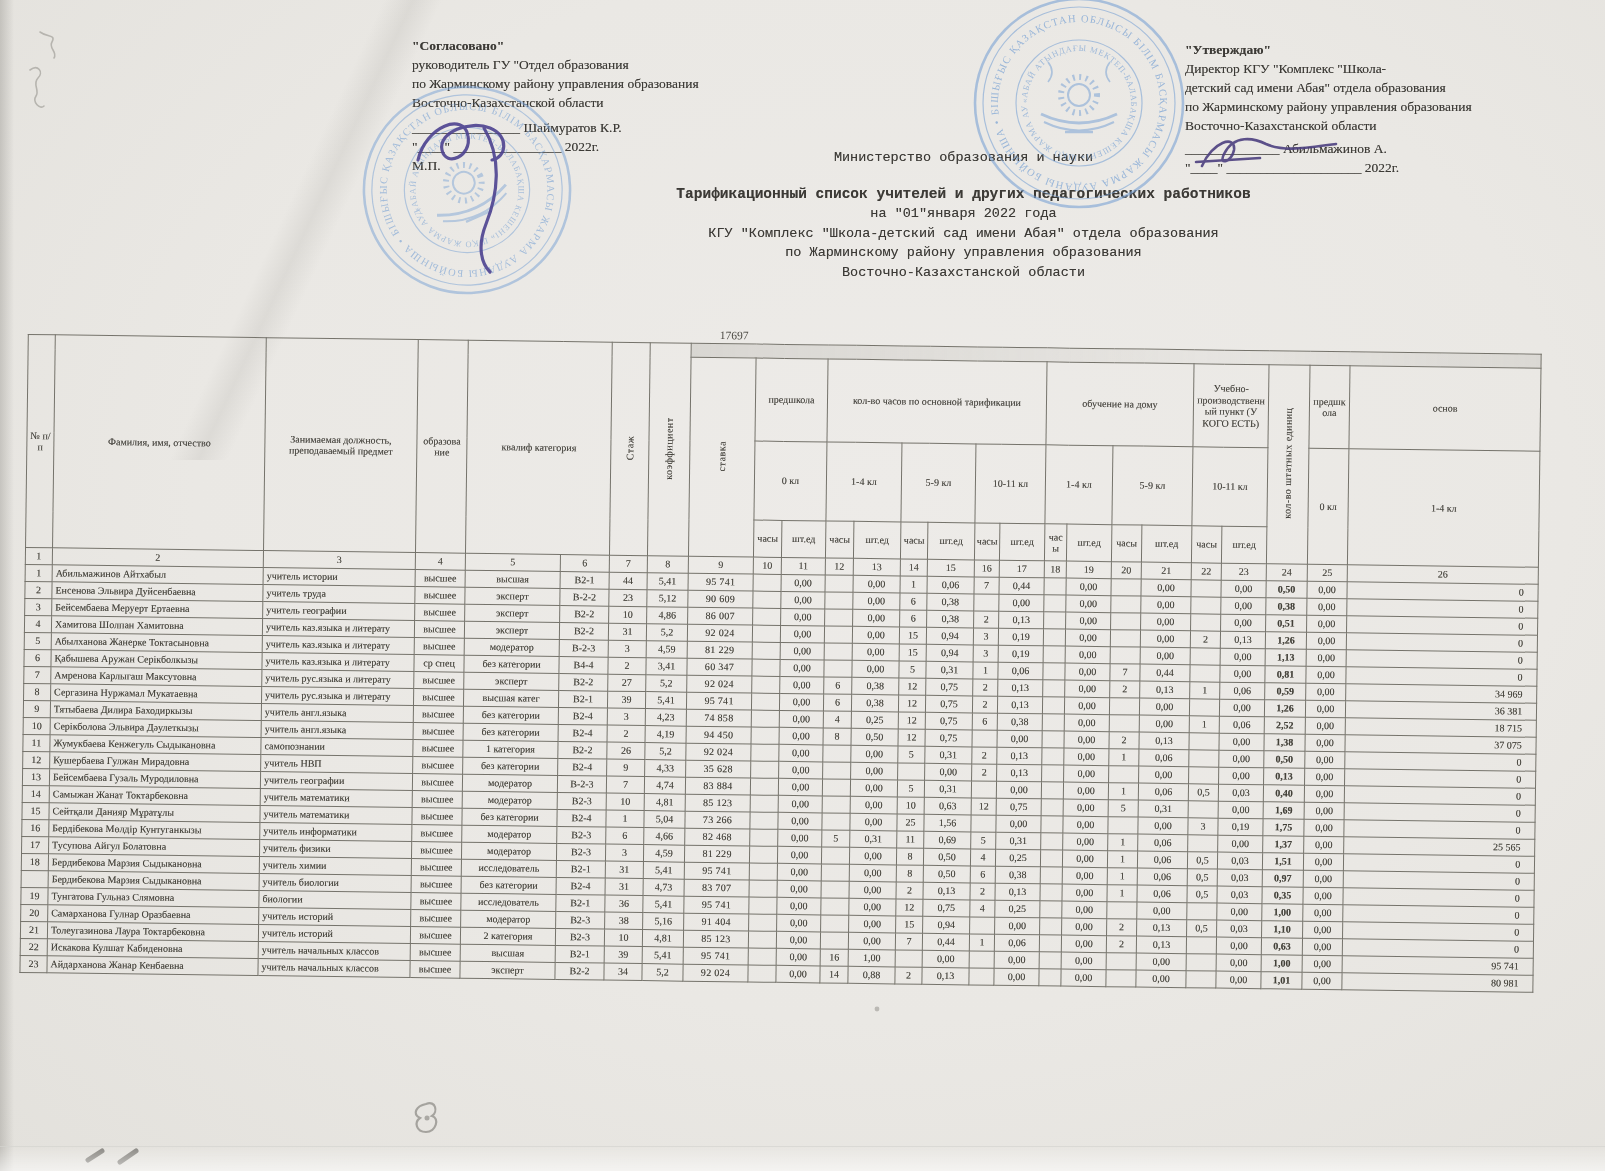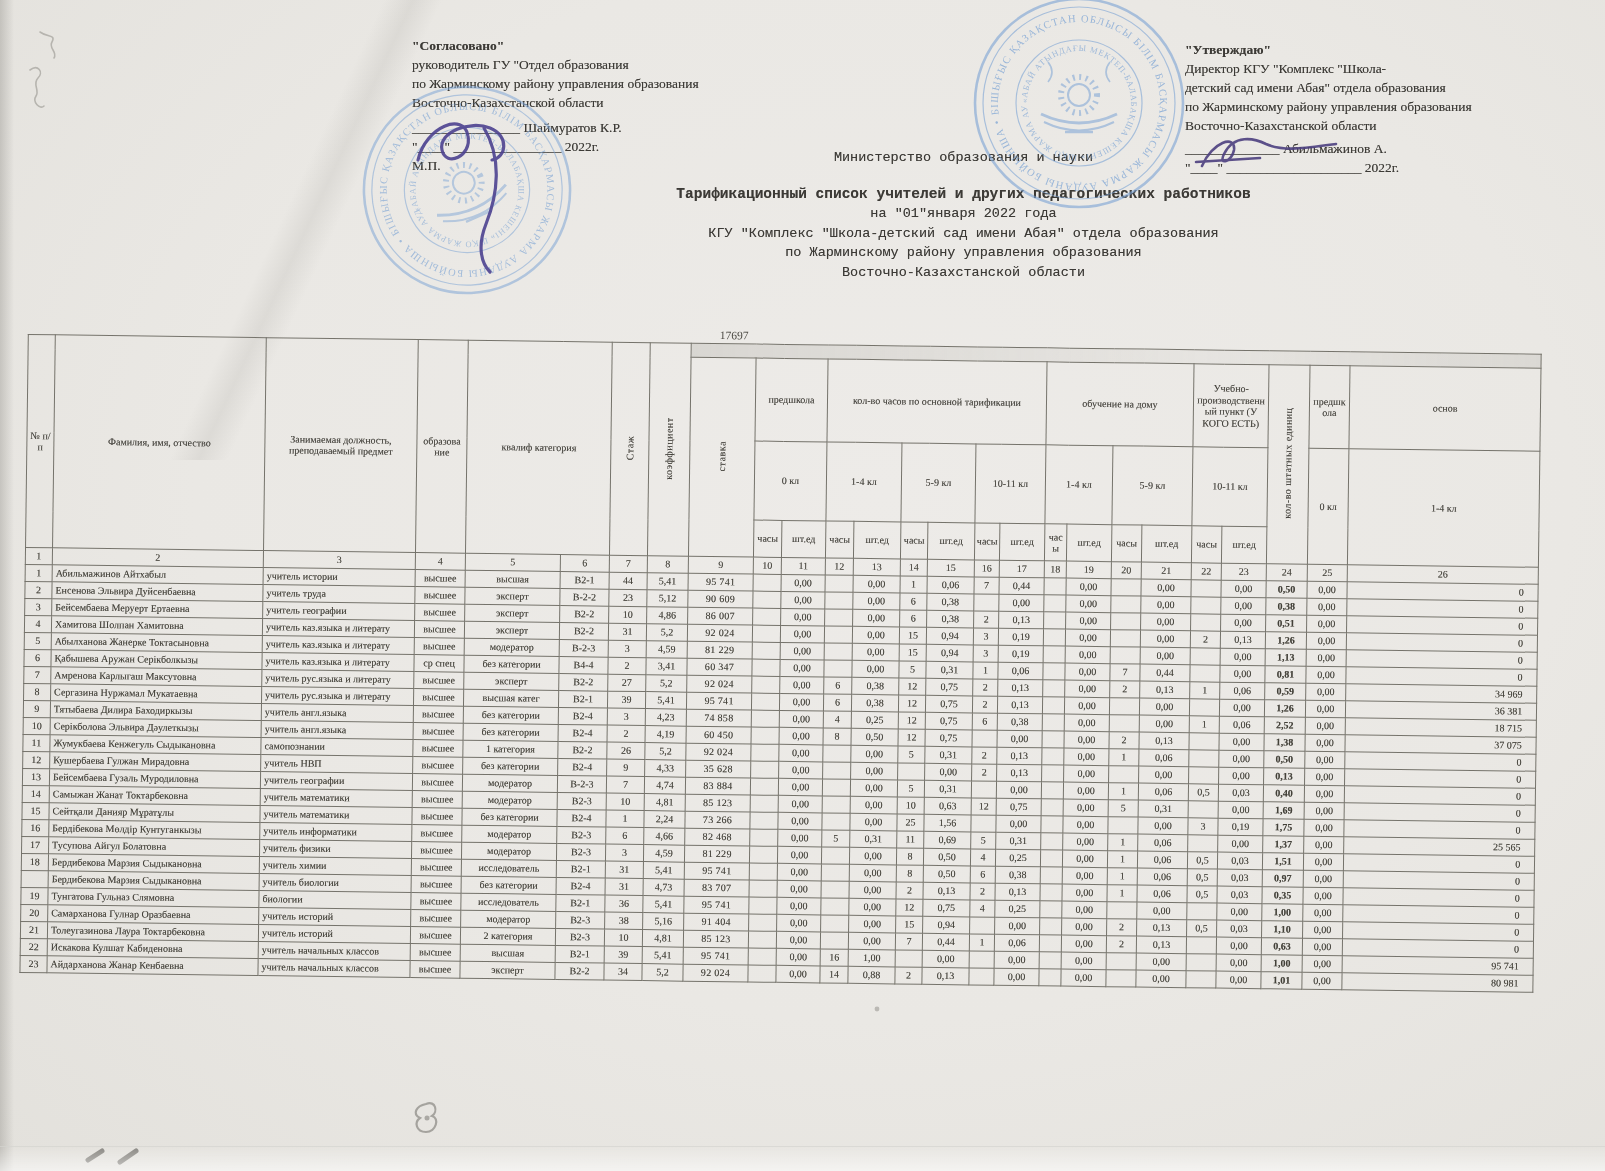--- a/index.html
+++ b/index.html
@@ -537,21 +537,21 @@
           </tr>
           <tr>
             <td class="c1">10</td>
             <td class="c2">Серікболова Эльвира Дәулеткызы</td>
             <td class="c3">учитель англ.языка</td>
             <td class="c4">высшее</td>
             <td class="c5">без категории</td>
             <td class="c6">В2-4</td>
             <td class="c7">2</td>
             <td class="c8">4,19</td>
-            <td class="c9">60 450</td>
+            <td class="c9">94 450</td>
             <td class="c10"></td>
             <td class="c11">0,00</td>
             <td class="c12">8</td>
             <td class="c13">0,50</td>
             <td class="c14">12</td>
             <td class="c15">0,75</td>
             <td class="c16"></td>
             <td class="c17">0,00</td>
             <td class="c18"></td>
             <td class="c19">0,00</td>
@@ -676,21 +676,21 @@
             <td class="c26">0</td>
           </tr>
           <tr>
             <td class="c1">15</td>
             <td class="c2">Сейтқали Данияр Мұратұлы</td>
             <td class="c3">учитель математики</td>
             <td class="c4">высшее</td>
             <td class="c5">без категории</td>
             <td class="c6">В2-4</td>
             <td class="c7">1</td>
-            <td class="c8">2,24</td>
+            <td class="c8">5,04</td>
             <td class="c9">73 266</td>
             <td class="c10"></td>
             <td class="c11">0,00</td>
             <td class="c12"></td>
             <td class="c13">0,00</td>
             <td class="c14">25</td>
             <td class="c15">1,56</td>
             <td class="c16"></td>
             <td class="c17">0,00</td>
             <td class="c18"></td>

